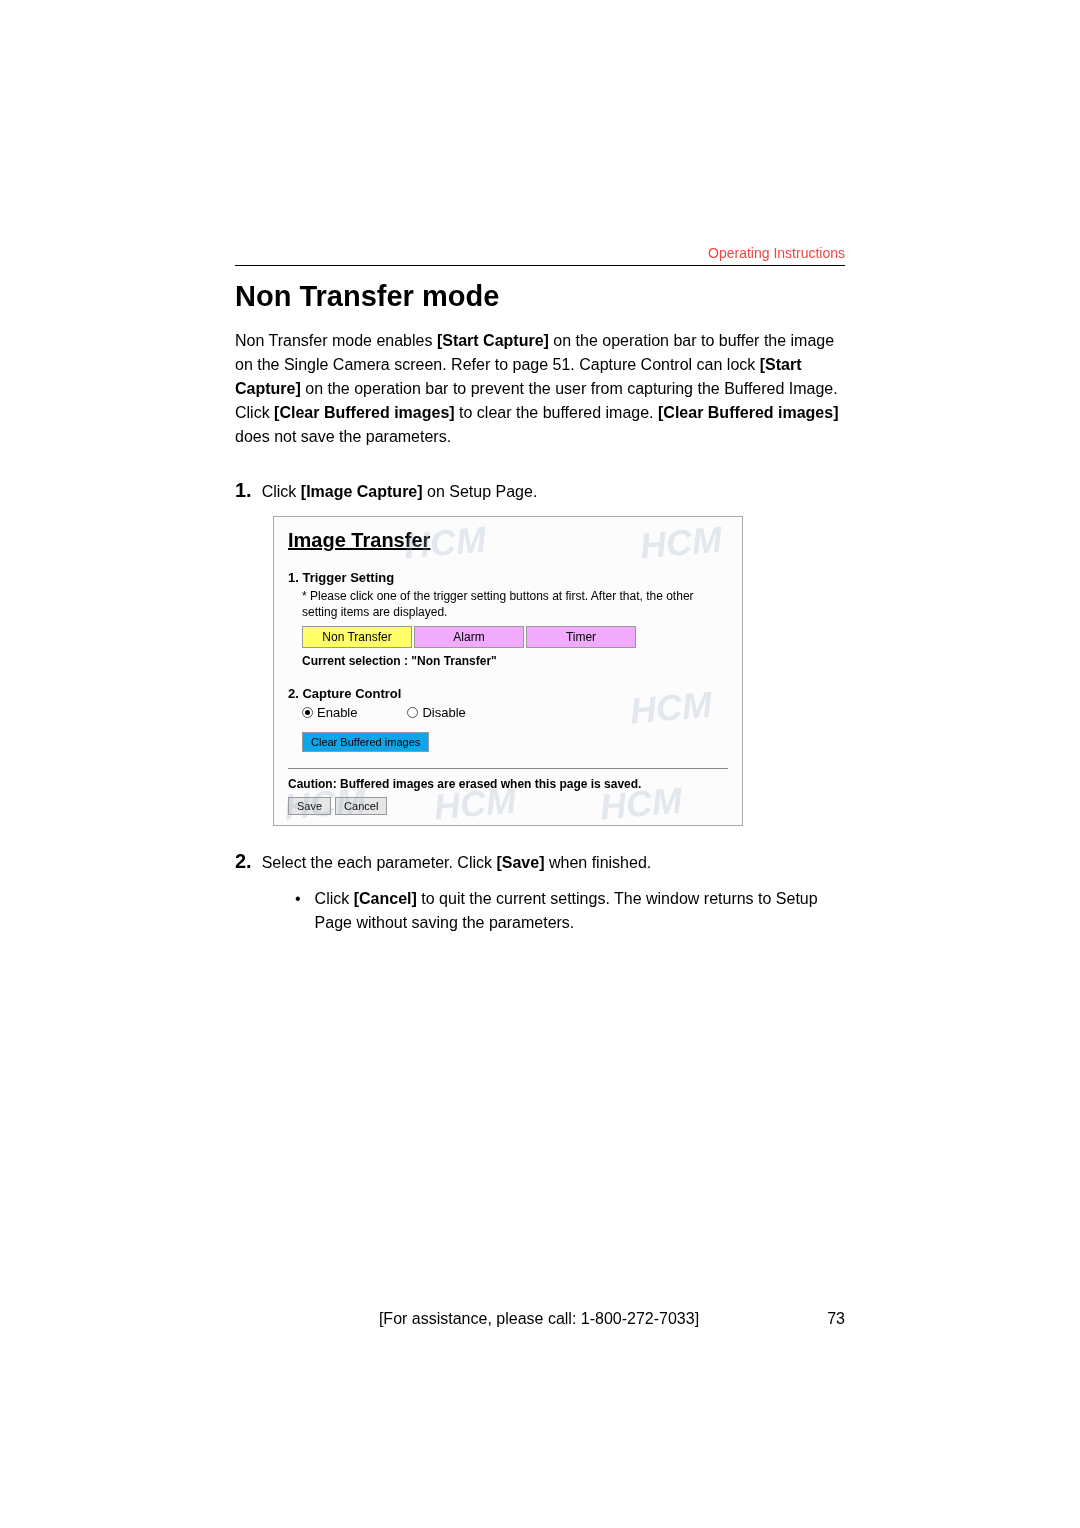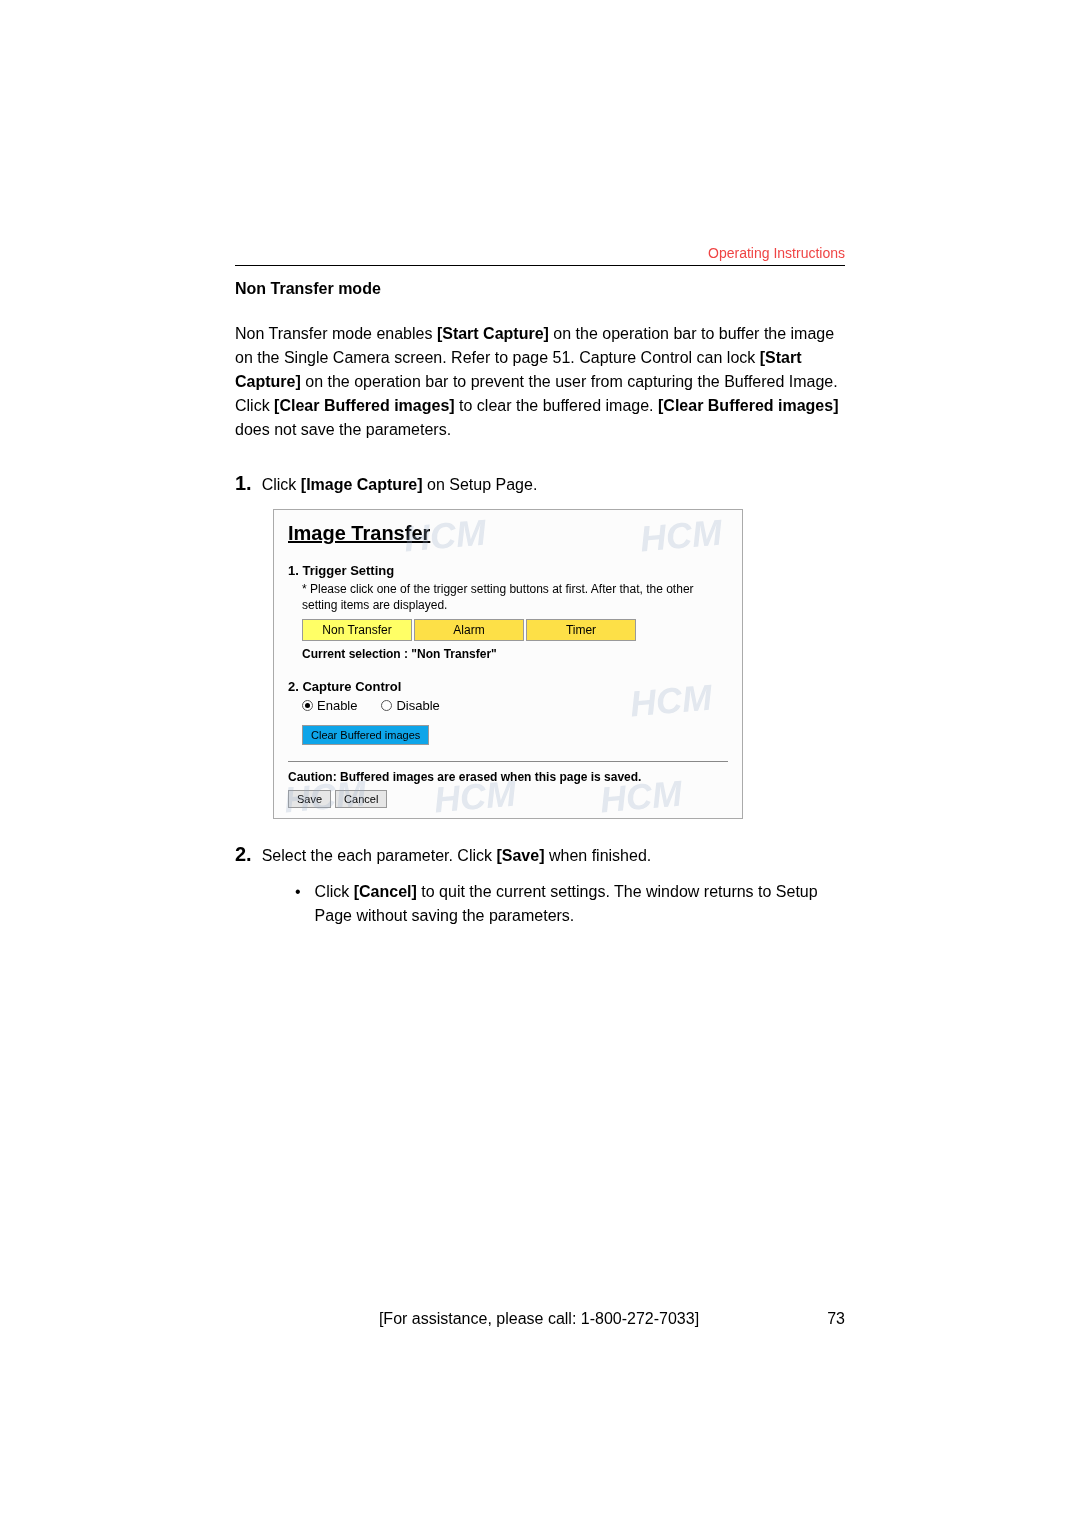--- a/index.html
+++ b/index.html
@@ -26,24 +26,24 @@
       color: #ef4444;
     }
     .header-rule {
       position: absolute;
       top: 265px;
       left: 235px;
       right: 235px;
       border-top: 1px solid #000;
     }
     .section-title {
-      font-size: 16px;
+      font-size: 29px;
       font-weight: bold;
       margin-top: 35px;
-      margin-bottom: 24px;
+      margin-bottom: 16px;
     }
     .body-text {
       font-size: 16px;
       line-height: 1.5;
       margin-bottom: 24px;
     }
     .bold {
       font-weight: bold;
     }
     .step {
@@ -101,21 +101,21 @@
       margin-left: 14px;
       margin-bottom: 6px;
     }
     .button-row {
       display: flex;
       margin-left: 14px;
       margin-bottom: 6px;
     }
     .ui-btn {
       border: 1px solid #999;
-      background: #fde047;
+      background: #f0abfc;
       font-size: 12px;
       padding: 3px 0;
       width: 110px;
       text-align: center;
       margin-right: 2px;
       cursor: pointer;
     }
     .ui-btn.selected {
       background: #ffff66;
     }
@@ -123,21 +123,21 @@
       font-size: 12px;
       font-weight: bold;
       margin-left: 14px;
       margin-bottom: 18px;
     }
     .radio-row {
       display: flex;
       margin-left: 14px;
       margin-bottom: 12px;
       font-size: 13px;
-      gap: 24px;
+      gap: 50px;
     }
     .radio-item {
       display: flex;
       align-items: center;
       gap: 4px;
     }
     .radio-circle {
       width: 11px;
       height: 11px;
       border: 1px solid #555;

